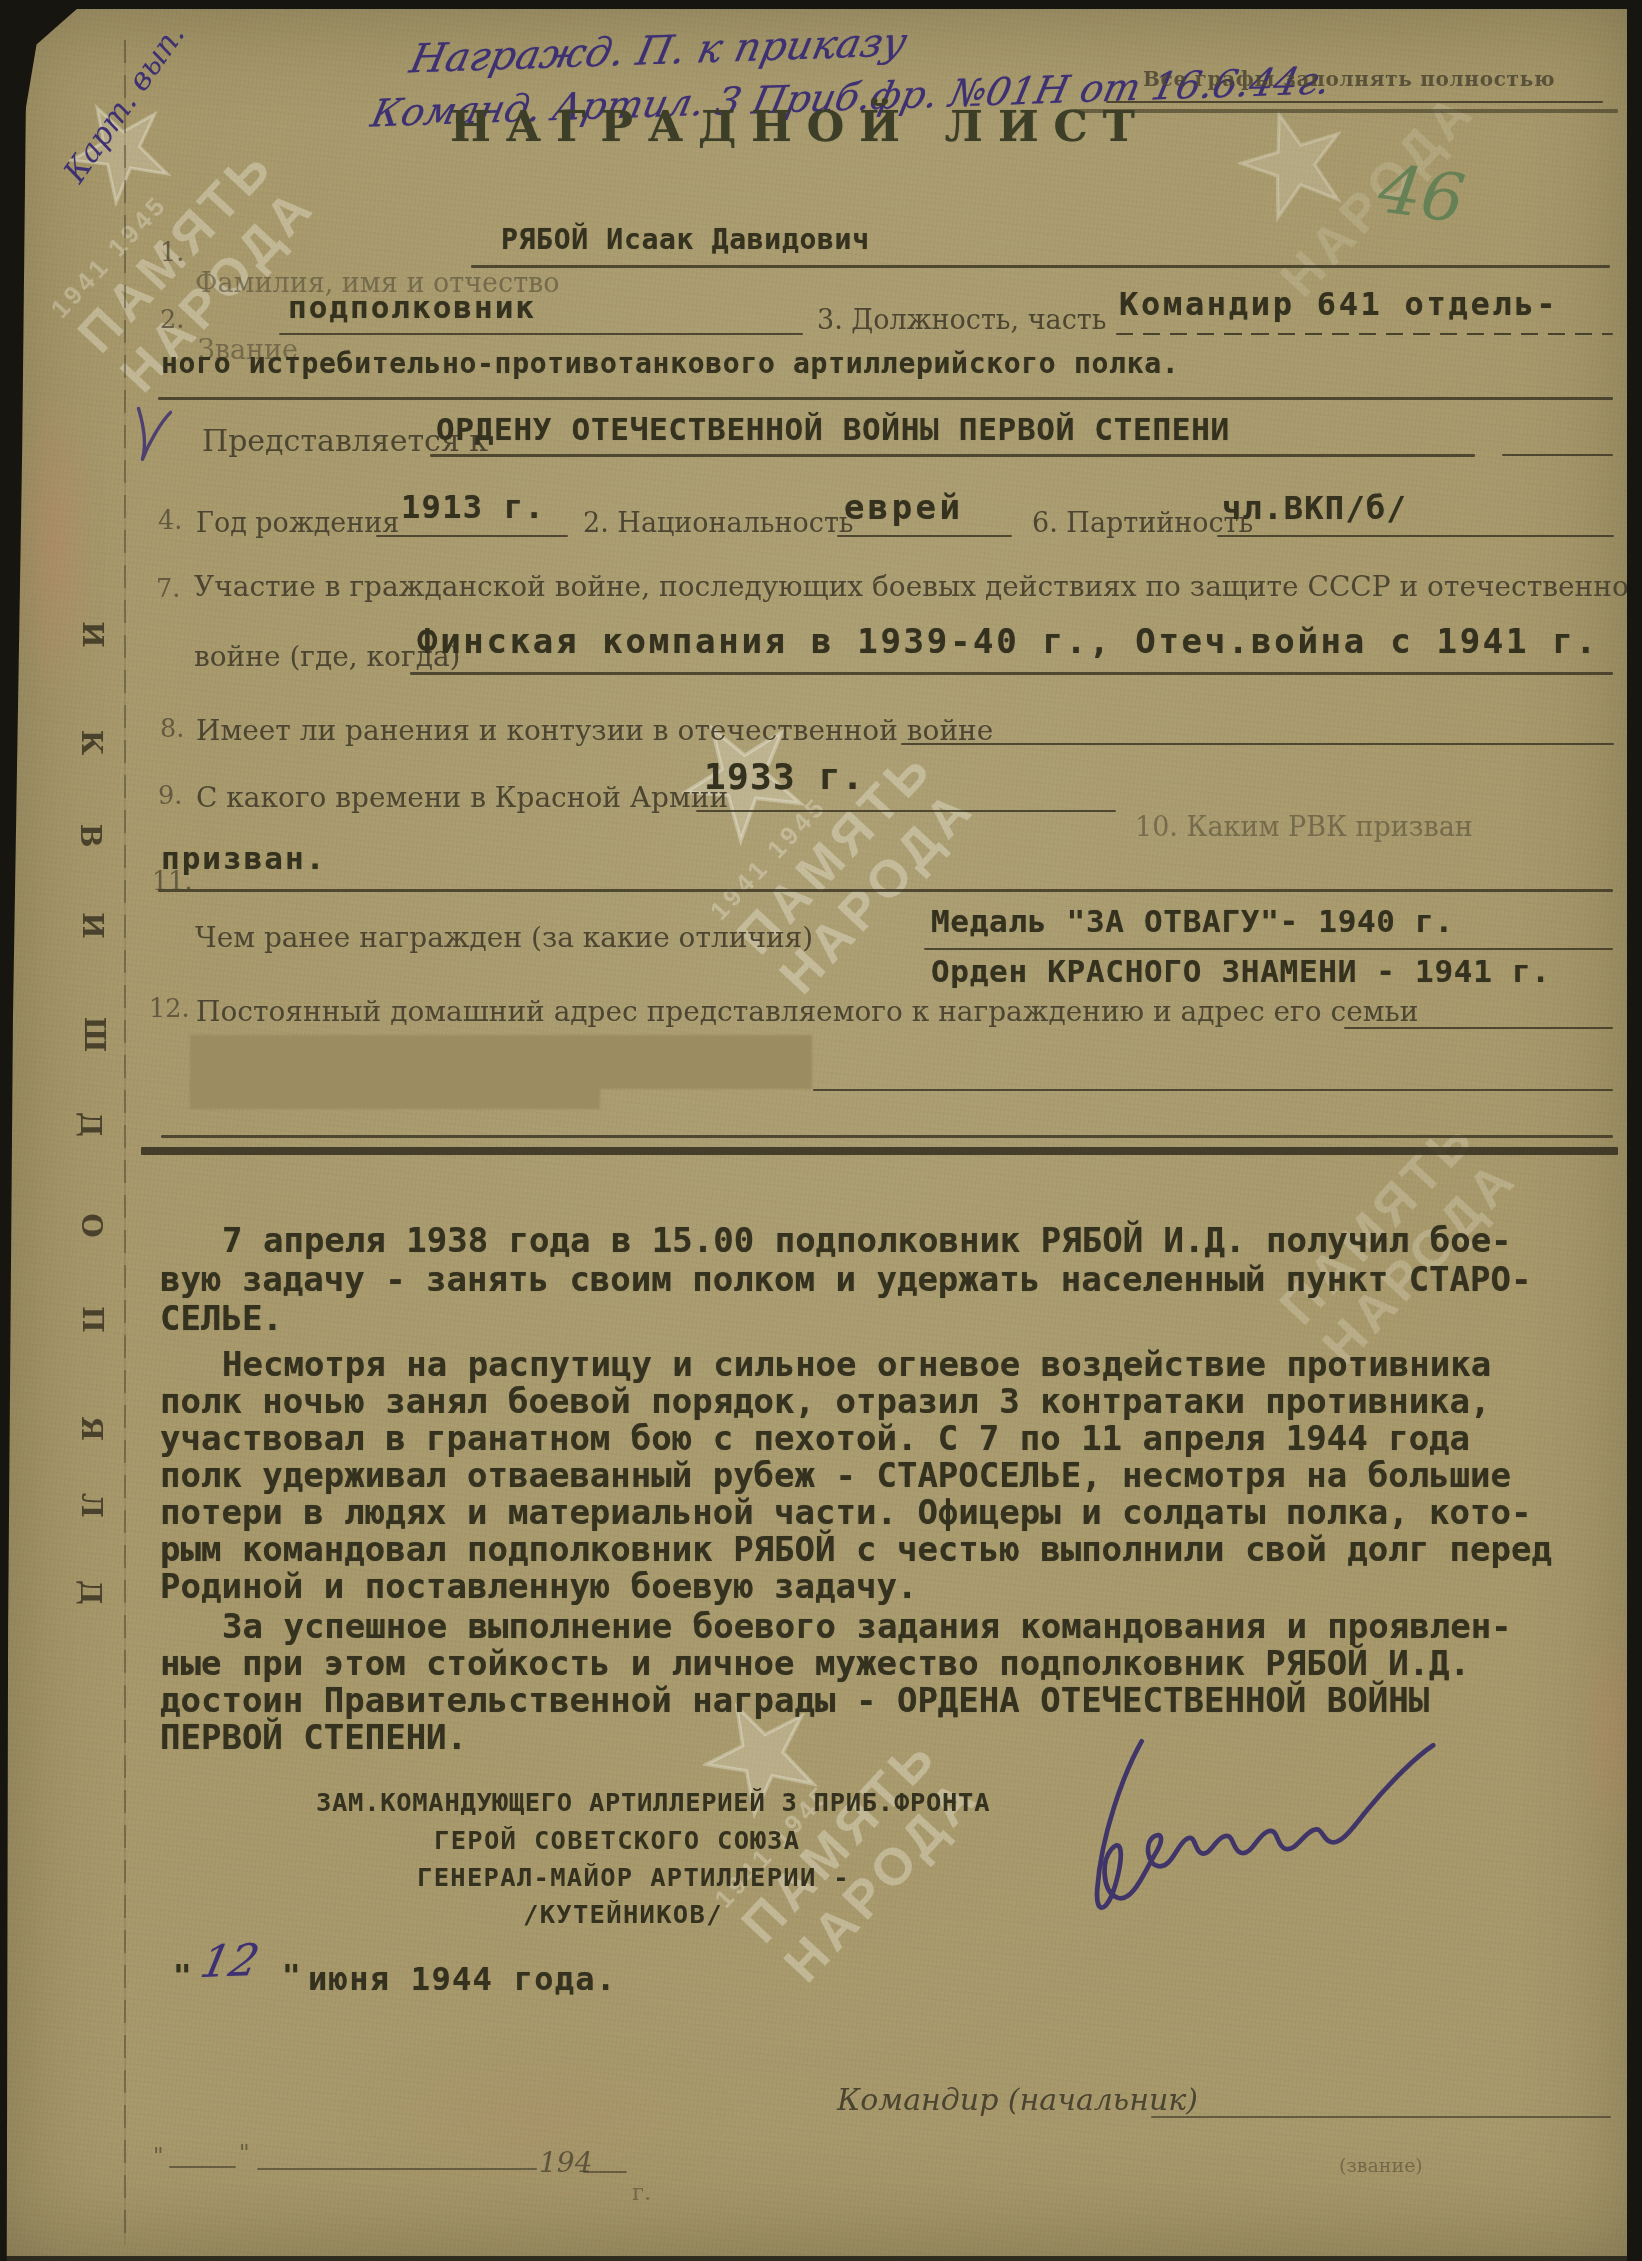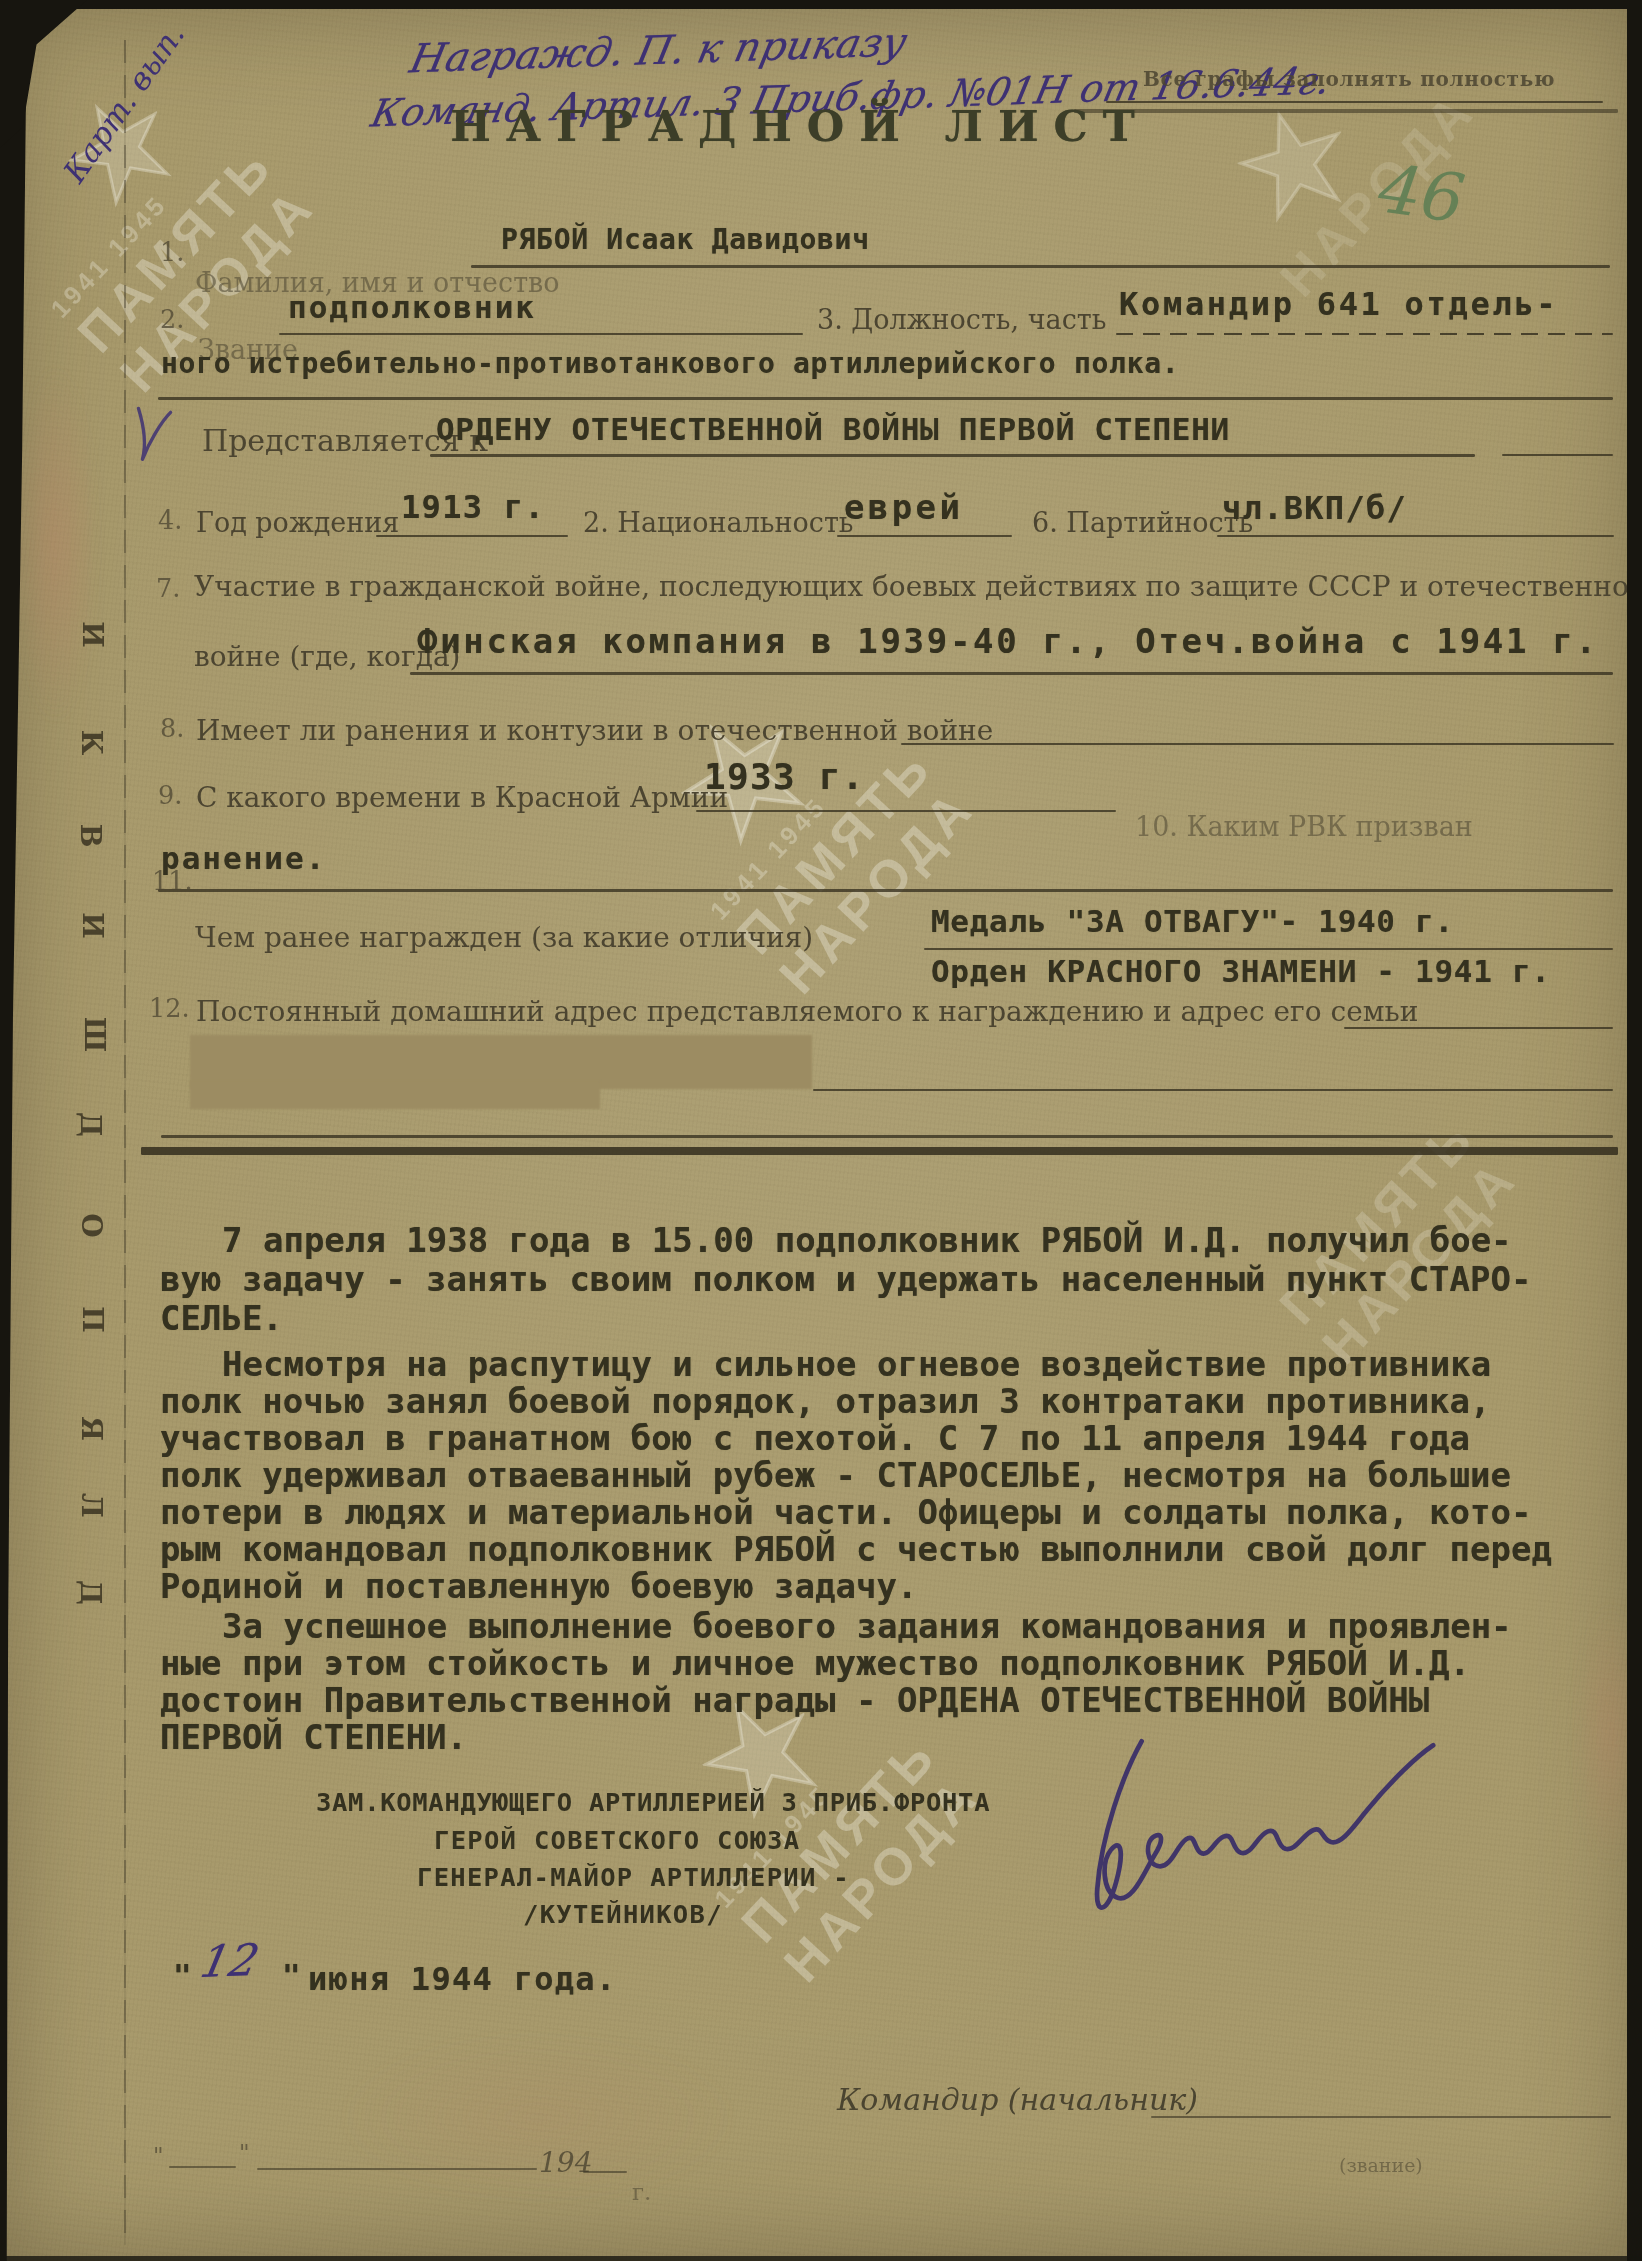--- a/index.html
+++ b/index.html
@@ -137,21 +137,21 @@
   <div class="abs num" style="left:160px;top:713px;">8.</div>
   <div class="abs label" style="left:196px;top:714px;font-size:28px;">Имеет ли ранения и контузии в отечественной войне</div>
   <div class="rule" style="left:901px;top:743px;width:713px;"></div>
 
   <div class="abs num" style="left:158px;top:780px;">9.</div>
   <div class="abs label" style="left:196px;top:781px;font-size:28px;">С какого времени в Красной Армии</div>
   <div class="abs typed" style="left:704px;top:756px;font-size:36px;letter-spacing:1.3px;">1933 г.</div>
   <div class="rule" style="left:696px;top:810px;width:420px;"></div>
   <div class="abs label faded" style="left:1135px;top:782px;font-size:27px;">10. Каким РВК призван</div>
 
-  <div class="abs typed" style="left:161px;top:840px;font-size:31px;letter-spacing:2px;">ранение.</div>
+  <div class="abs typed" style="left:161px;top:840px;font-size:31px;letter-spacing:2px;">призван.</div>
   <div class="rule" style="left:158px;top:889px;width:1455px;height:2.7px;"></div>
 
   <div class="abs num" style="left:152px;top:866px;">11.</div>
   <div class="abs label" style="left:195px;top:921px;font-size:28px;">Чем ранее награжден (за какие отличия)</div>
   <div class="abs typed" style="left:931px;top:903px;font-size:31px;letter-spacing:0.7px;">Медаль "ЗА ОТВАГУ"- 1940 г.</div>
   <div class="rule" style="left:924px;top:948px;width:689px;"></div>
   <div class="abs typed" style="left:931px;top:953px;font-size:31px;letter-spacing:0.7px;">Орден КРАСНОГО ЗНАМЕНИ - 1941 г.</div>
 
   <div class="abs num" style="left:149px;top:993px;">12.</div>
   <div class="abs label" style="left:196px;top:995px;font-size:28px;">Постоянный домашний адрес представляемого к награждению и адрес его семьи</div>

